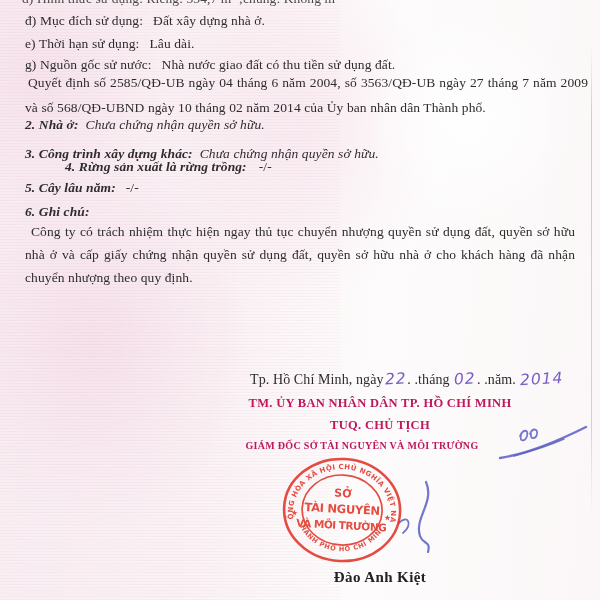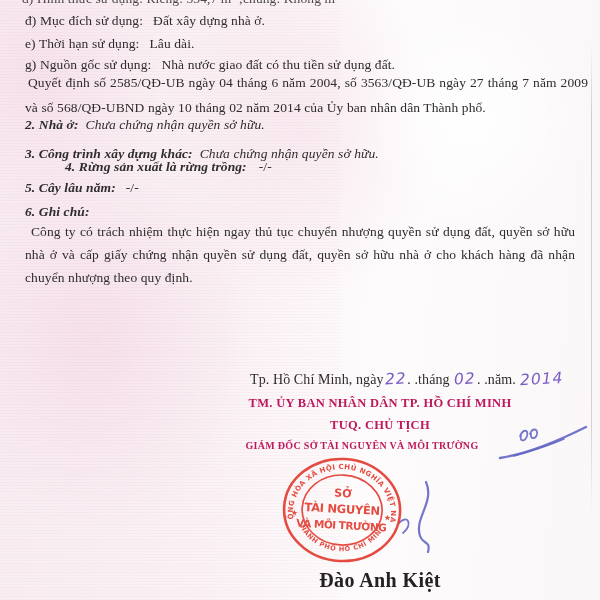--- a/index.html
+++ b/index.html
@@ -33,40 +33,40 @@
   .hw {
     font-family:"DejaVu Sans", sans-serif; font-style:italic; font-weight:normal;
     color:#7a5cc5; font-size:15.5px; display:inline-block; transform:rotate(-3deg);
     letter-spacing:1px; margin:0 1px;
   }
   .stamp-svg text {
     font-family:"DejaVu Sans", sans-serif; font-weight:bold; fill:#e23a2e;
   }
   .stamp-svg { opacity:.9; transform:rotate(3deg); }
   .blue-ink { stroke:#5a5fc2; fill:none; stroke-linecap:round; opacity:.85; }
-  .name { font-size:20px; font-weight:bold; letter-spacing:.4px; color:#232123; }
+  .name { font-size:15px; font-weight:bold; letter-spacing:.4px; color:#232123; }
 </style>
 </head>
 <body>
 
 <div class="texture"></div>
 <div class="edge-line"></div>
 
 <div class="abs line clip-top">d) Hình thức sử dụng:   Riêng:  334,7 m²        ;chung:   Không  m²</div>
 
 <div class="abs line" style="top:13px; left:25px;">
   <span>đ) Mục đích sử dụng:</span><span class="val-gap"></span><span>Đất xây dựng nhà ở.</span>
 </div>
 
 <div class="abs line" style="top:36px; left:25px;">
   <span>e) Thời hạn sử dụng:</span><span class="val-gap"></span><span>Lâu dài.</span>
 </div>
 
 <div class="abs line" style="top:57px; left:25px;">
-  <span>g) Nguồn gốc sử dụng:</span><span class="val-gap"></span><span>Nhà nước giao đất có thu tiền sử dụng đất.</span>
+  <span>g) Nguồn gốc sử nước:</span><span class="val-gap"></span><span>Nhà nước giao đất có thu tiền sử dụng đất.</span>
 </div>
 
 <div class="abs line jline" style="top:75px; left:28px; width:560px;">Quyết định số 2585/QĐ-UB ngày 04 tháng 6 năm 2004, số 3563/QĐ-UB ngày 27 tháng 7 năm 2009</div>
 <div class="abs line" style="top:100px; left:25px;">và số 568/QĐ-UBND ngày 10 tháng 02 năm 2014 của Ủy ban nhân dân Thành phố.</div>
 
 <div class="abs line" style="top:117px; left:25px;">
   <span class="bi">2. Nhà ở:</span><span class="val-gap" style="width:7px;"></span><span class="it">Chưa chứng nhận quyền sở hữu.</span>
 </div>
 
 <div class="abs line" style="top:146px; left:25px;">

